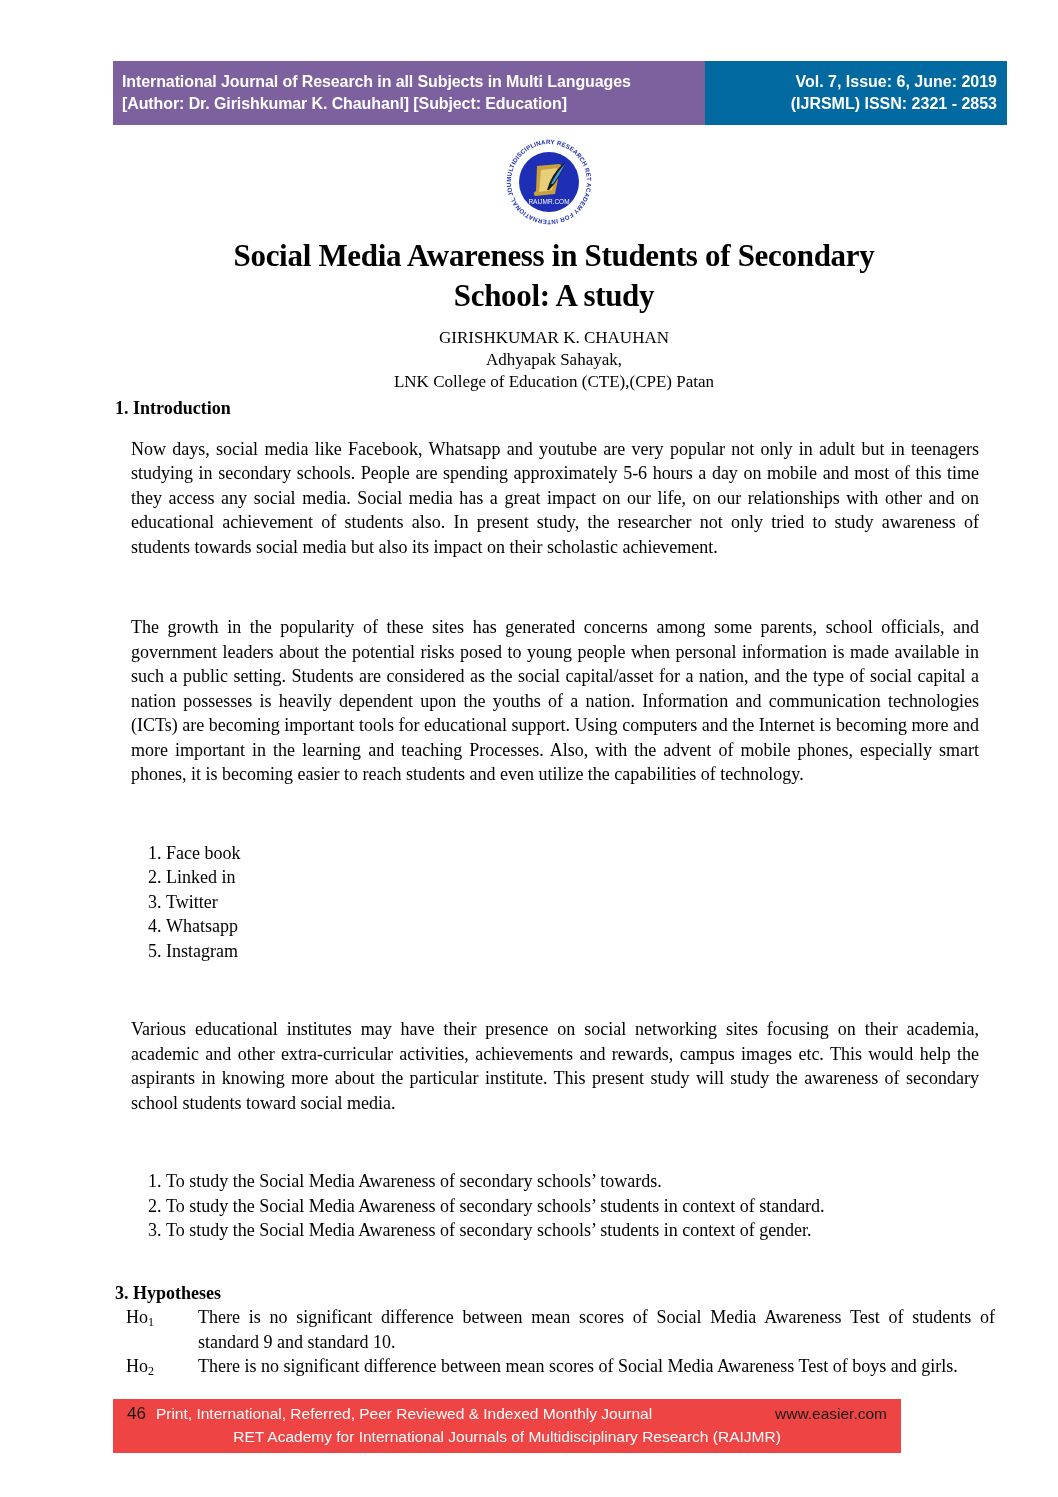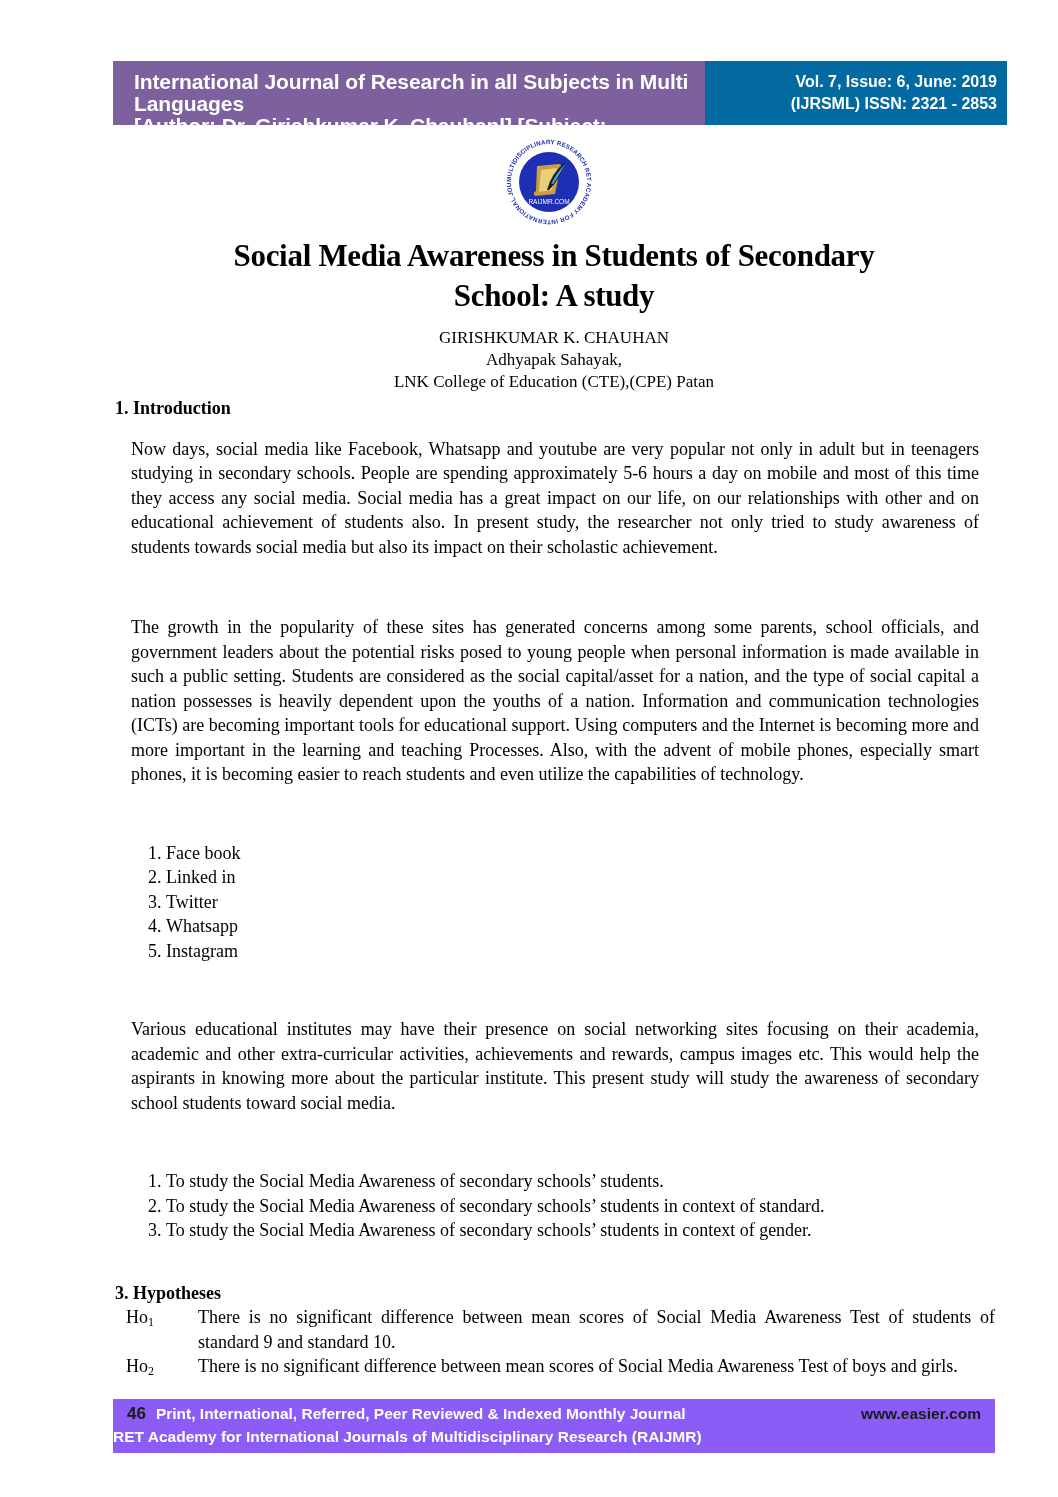--- a/index.html
+++ b/index.html
@@ -1,41 +1,41 @@
 <!DOCTYPE html>
 <html><head>
   <meta charset="utf-8">
   <style>
     html, body { margin: 0; padding: 0; background: #ffffff; }
     body { width: 1058px; height: 1497px; position: relative; overflow: hidden;
       font-family: "Liberation Serif", "DejaVu Serif", serif; color: #000; }
     .hdr { position: absolute; top: 61px; left: 113px; width: 894px; height: 64px; display: flex; }
     .hdr-left { width: 592px; background: #7d619f; color: #fff; font-family: "Liberation Sans", "DejaVu Sans", sans-serif;
-      font-weight: bold; font-size: 21px; line-height: 22px; padding: 10px 0 0 21px; box-sizing: border-box; letter-spacing: -0.1px; }
+      font-weight: bold; font-size: 16px; line-height: 22px; padding: 10px 0 0 9px; box-sizing: border-box; letter-spacing: -0.1px; }
     .hdr-right { flex: 1; background: #0369a1; color: #fff; font-family: "Liberation Sans", "DejaVu Sans", sans-serif;
       font-weight: bold; font-size: 16px; line-height: 22px; text-align: right; padding: 10px 10px 0 0; box-sizing: border-box; }
     .logo { position: absolute; left: 505px; top: 138px; width: 88px; height: 88px; }
     .title { position: absolute; top: 236px; left: 0; width: 1108px; text-align: center; font-weight: bold;
       font-size: 31px; line-height: 40px; letter-spacing: -0.3px; }
     .byline { position: absolute; top: 327px; left: 0; width: 1108px; text-align: center; font-size: 17px; line-height: 22px; }
     .content { position: absolute; top: 396px; left: 115px; width: 880px; font-size: 18px; line-height: 24.5px; }
     .content p { margin: 16px; text-align: justify; text-align-last: left; }
     .sec-h { font-weight: bold; margin: 0; }
     .gap { height: 24px; }
     ol.list { margin: 14px; padding: 0 0 0 37px; }
     ol.list li { padding-left: 0; }
     .hyp { display: flex; margin-left: 11px; gap: 32px; }
     .hyp-label { width: 40px; flex: none; }
     .hyp-text { flex: 1; text-align: justify; }
-    .ftr { position: absolute; top: 1399px; left: 113px; width: 882px; height: 54px; background: #8b5cf6;
-      font-family: "Liberation Sans", "DejaVu Sans", sans-serif; font-weight: bold; font-size: 15.5px; line-height: 22px; color: #fff; }
+    .ftr { position: absolute; top: 1399px; left: 113px; width: 788px; height: 54px; background: #ef4444;
+      font-family: "Liberation Sans", "DejaVu Sans", sans-serif; font-weight: normal; font-size: 15.5px; line-height: 22px; color: #fff; }
     .ftr-row1 { position: absolute; top: 4px; left: 14px; right: 14px; display: flex; align-items: baseline; }
     .ftr-page { color: #1b1b1b; font-size: 17px; margin-right: 10px; }
     .ftr-url { margin-left: auto; color: #1b1b1b; }
-    .ftr-row2 { position: absolute; top: 27px; left: 0; right: 0; text-align: left; }
+    .ftr-row2 { position: absolute; top: 27px; left: 0; right: 0; text-align: center; }
     sub { font-size: 12px; vertical-align: -3px; }
   </style>
 </head>
 <body>
 
 <div class="hdr">
   <div class="hdr-left">
     <div>International Journal of Research in all Subjects in Multi Languages</div>
     <div>[Author: Dr. Girishkumar K. Chauhanl] [Subject: Education]</div>
   </div>
@@ -82,21 +82,21 @@
     <li>Face book</li>
     <li>Linked in</li>
     <li>Twitter</li>
     <li>Whatsapp</li>
     <li>Instagram</li>
   </ol>
   <div class="gap"></div>
   <p>Various educational institutes may have their presence on social networking sites focusing on their academia, academic and other extra-curricular activities, achievements and rewards, campus images etc. This would help the aspirants in knowing more about the particular institute. This present study will study the awareness of secondary school students toward social media.</p>
   <div class="gap"></div>
   <ol class="list">
-    <li>To study the Social Media Awareness of secondary schools’ students.</li>
+    <li>To study the Social Media Awareness of secondary schools’ towards.</li>
     <li>To study the Social Media Awareness of secondary schools’ students in context of standard.</li>
     <li>To study the Social Media Awareness of secondary schools’ students in context of gender.</li>
   </ol>
   <div class="gap"></div>
   <div class="sec-h">3. Hypotheses</div>
   <div class="hyp">
     <span class="hyp-label"><span>Ho</span><sub>1</sub></span>
     <span class="hyp-text">There is no significant difference between mean scores of Social Media Awareness Test of students of standard 9 and standard 10.</span>
   </div>
   <div class="hyp">

